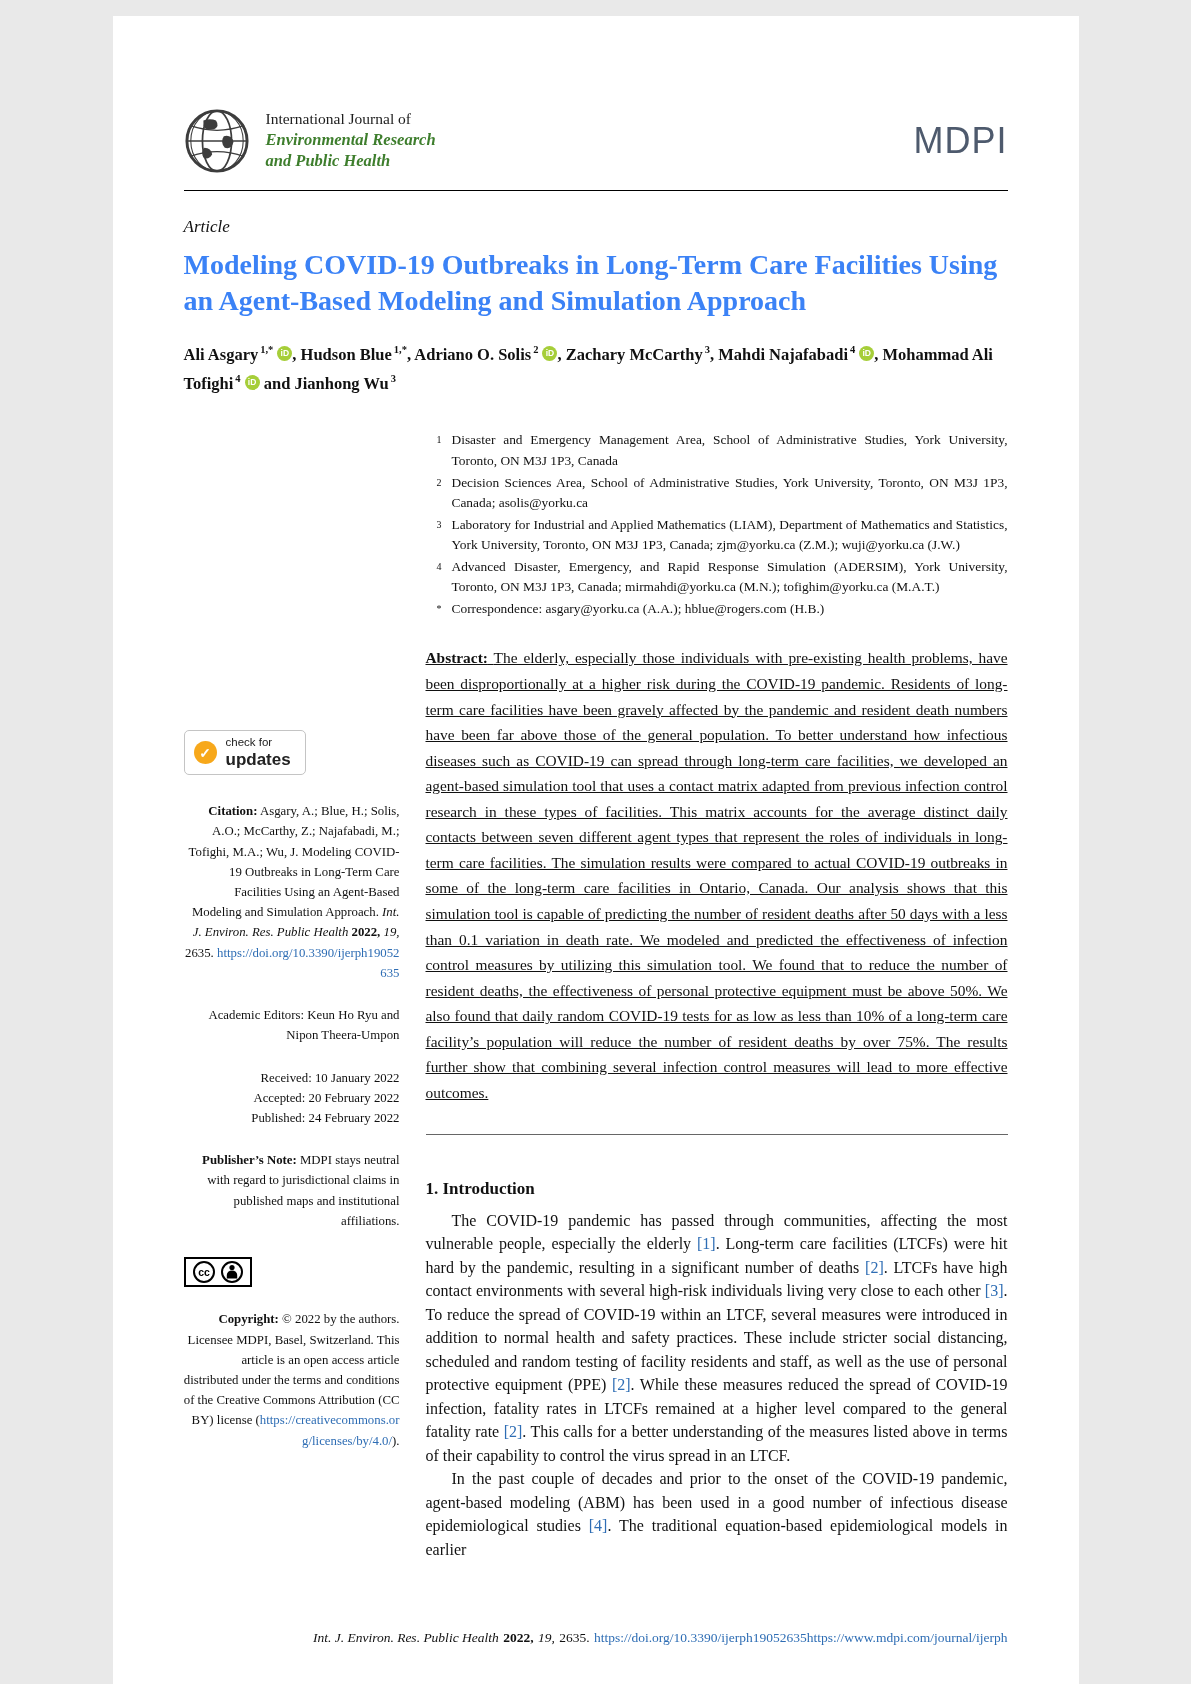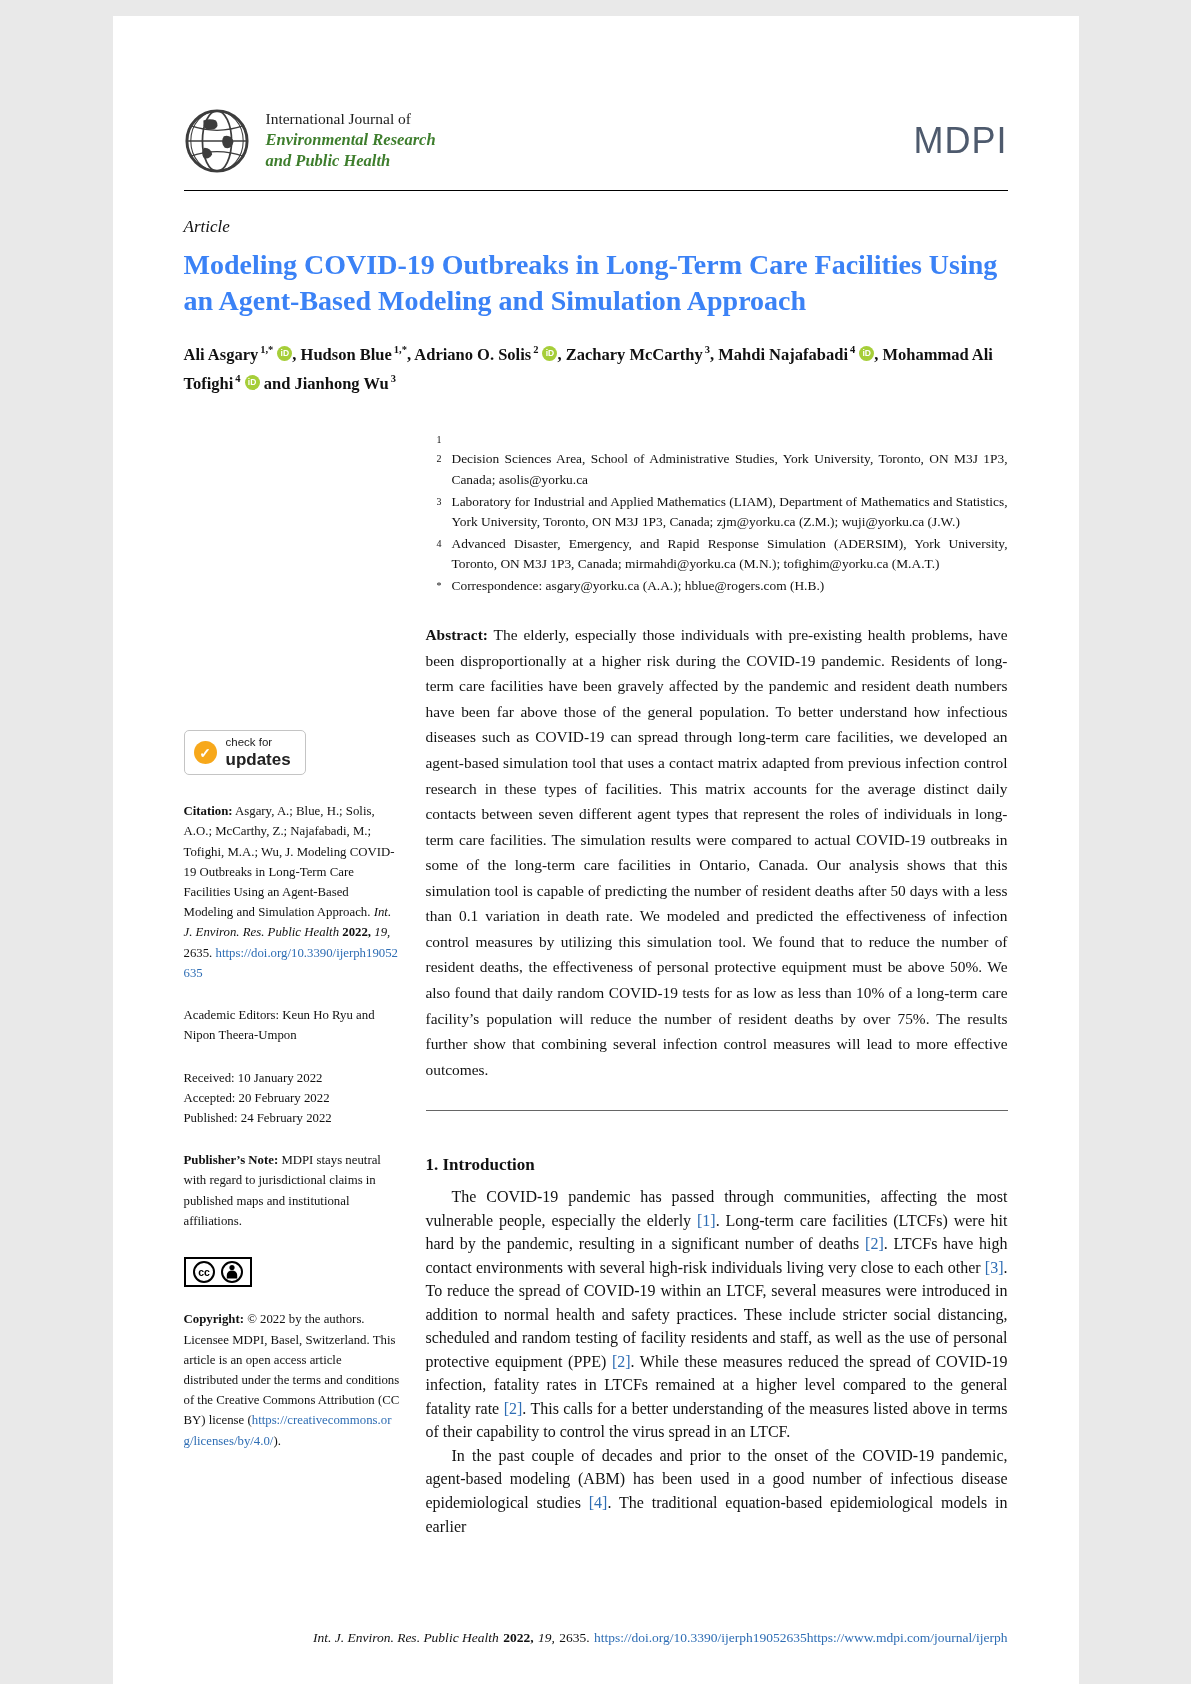--- a/index.html
+++ b/index.html
@@ -31,31 +31,31 @@
   .left-col { width:216px; flex:none; padding-top:300px; font-size:12.8px; line-height:1.58; }
   .right-col { flex:1; margin-left:26px; min-width:0; }
   
   .check-badge { display:inline-flex; align-items:center; gap:9px; border:1px solid #c4c4c4;
                  border-radius:5px; padding:5px 14px 5px 9px; cursor:pointer; background:#fff; }
   .check-circle { width:23px; height:23px; border-radius:50%; background:#f7a81b; color:#fff;
                   font-family:"Liberation Sans", sans-serif; font-size:14px; font-weight:bold;
                   display:flex; align-items:center; justify-content:center; }
   .check-text { font-family:"Liberation Sans", sans-serif; font-size:11.5px; line-height:1.15; color:#222; }
   .check-text b { font-size:17px; }
-  .side-block { margin:22px 0 0 0; text-align:left; }
+  .side-block { margin:22px 0 0 0; text-align:right; }
   .side-block .date-line { display:block; }
   .link { color:#2e6db4; text-decoration:none; cursor:pointer; word-break:break-all; }
   .cc-badge { margin-top:26px; display:inline-block; cursor:pointer; }
   
   .affiliations { font-size:13.4px; line-height:1.5; }
   .aff-row { display:flex; margin-bottom:2px; }
   .aff-marker { flex:none; width:16px; text-align:right; font-size:10px; padding-top:2px; }
   .aff-text { margin-left:10px; text-align:justify; }
   
-  .abstract { margin:26px 0 0 0; font-size:15.4px; line-height:1.66; text-align:justify; }
+  .abstract { margin:26px 0 0 0; font-size:15.4px; line-height:1.66; text-align:justify;text-decoration:underline; }
   .keywords { margin:24px 0 0 0; font-size:15.4px; line-height:1.66; }
   .divider { border-top:1px solid #666; margin-top:28px; }
   
   .section-heading { font-size:17px; font-weight:bold; margin:44px 0 10px 0; }
   .body-para { margin:0; font-size:16px; line-height:1.47; text-align:justify; text-indent:26px; }
   .cite { color:#2e6db4; cursor:pointer; }
   
   .footer { position:absolute; left:71px; right:71px; bottom:54px; display:flex;
             justify-content:flex-end; font-size:13.5px; }
   .footer-left span, .footer-left i, .footer-left b { margin-right:1px; }
@@ -146,20 +146,21 @@
       <p class="side-block" style="margin-top:16px;">
         <b>Copyright:</b>
         <span>© 2022 by the authors. Licensee MDPI, Basel, Switzerland. This article is an open access article distributed under the terms and conditions of the Creative Commons Attribution (CC BY) license (</span><a class="link">https://creativecommons.org/licenses/by/4.0/</a><span>).</span>
       </p>
     </aside>
 
     <section class="right-col">
       <div class="affiliations">
           <div class="aff-row">
             <span class="aff-marker">1</span>
+            <span class="aff-text">Disaster and Emergency Management Area, School of Administrative Studies, York University, Toronto, ON M3J 1P3, Canada</span>
           </div>
           <div class="aff-row">
             <span class="aff-marker">2</span>
             <span class="aff-text">Decision Sciences Area, School of Administrative Studies, York University, Toronto, ON M3J 1P3, Canada; asolis@yorku.ca</span>
           </div>
           <div class="aff-row">
             <span class="aff-marker">3</span>
             <span class="aff-text">Laboratory for Industrial and Applied Mathematics (LIAM), Department of Mathematics and Statistics, York University, Toronto, ON M3J 1P3, Canada; zjm@yorku.ca (Z.M.); wuji@yorku.ca (J.W.)</span>
           </div>
           <div class="aff-row">

